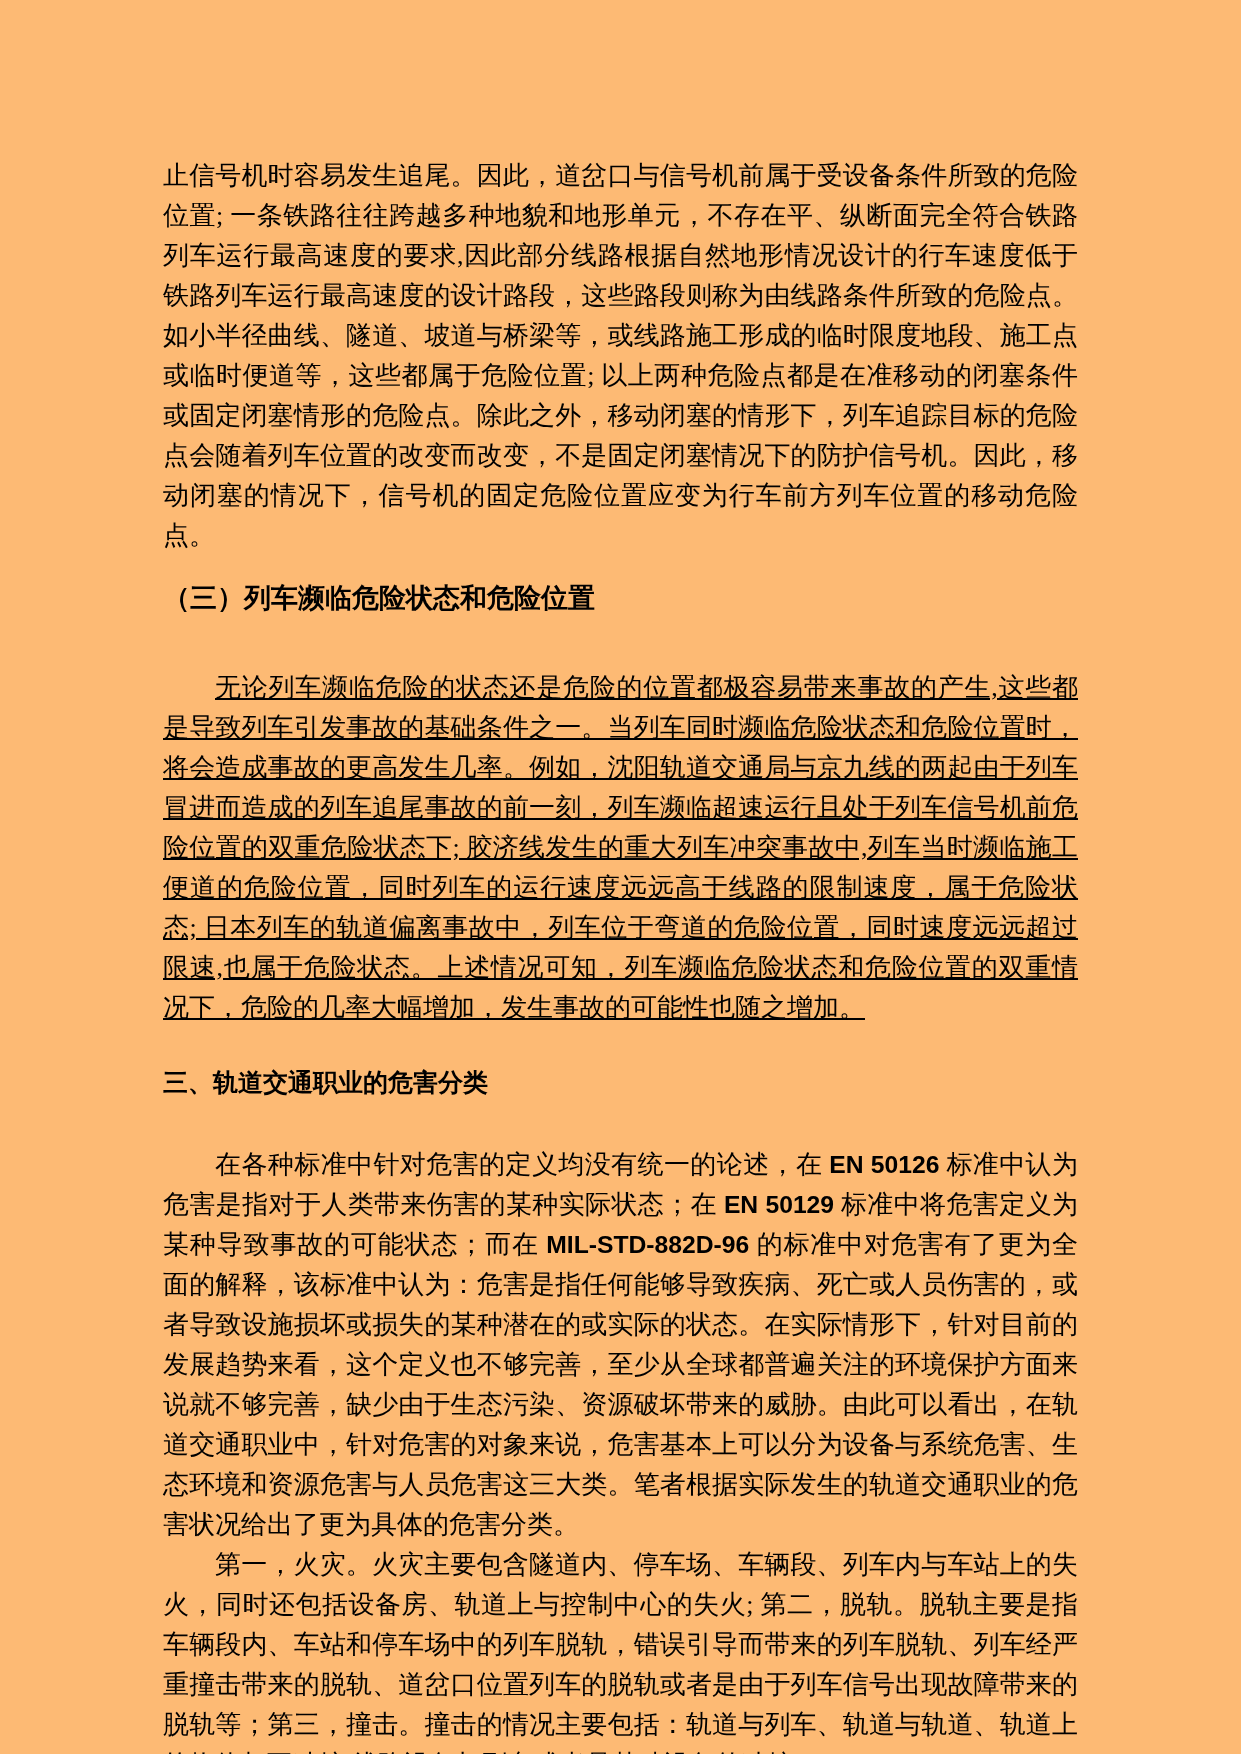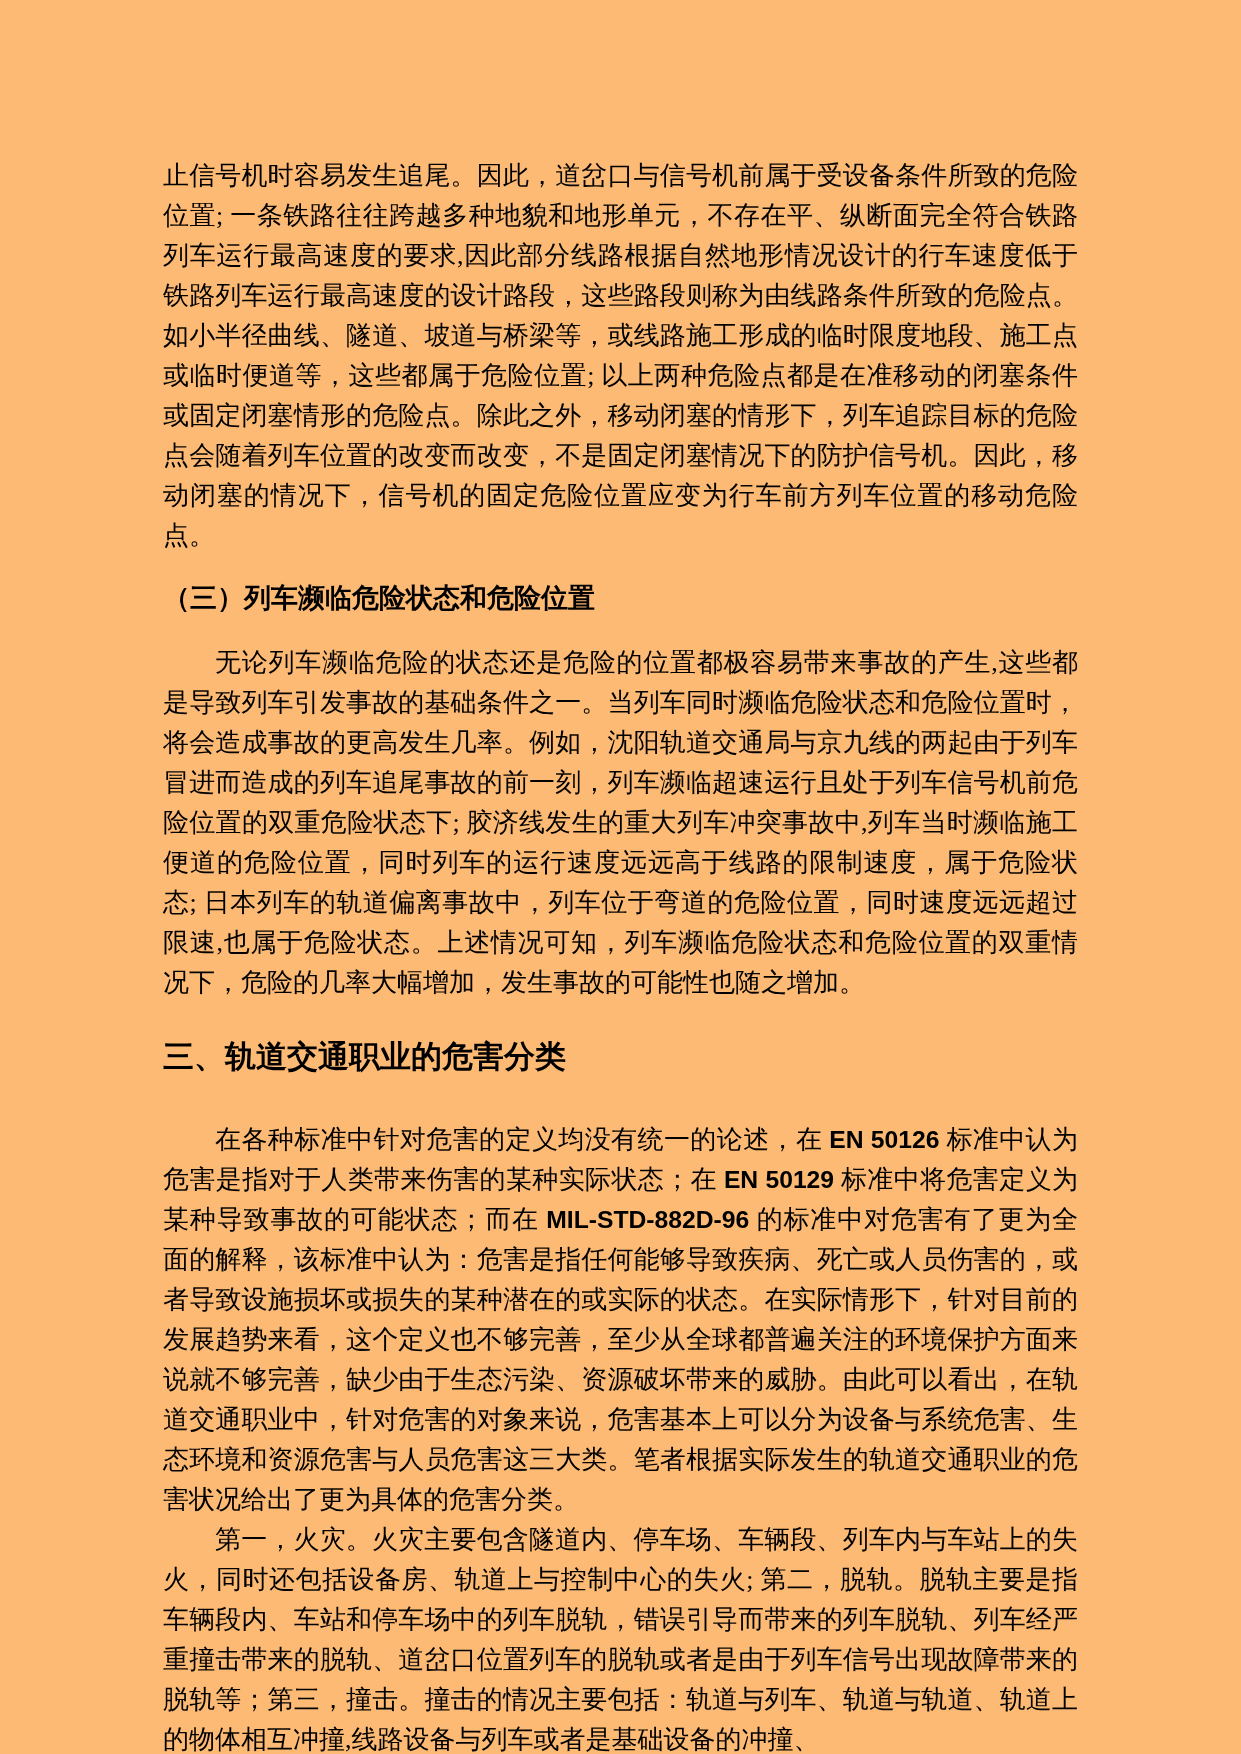--- a/index.html
+++ b/index.html
@@ -32,25 +32,25 @@
   .h-sub {
     font-family: Liberation Mono, monospace;
     font-weight: bold;
     font-size: 27px;
     line-height: 40px;
     margin: 24px 0 0 0;
   }
   .h-sec {
     font-family: "Liberation Sans", "DejaVu Sans", sans-serif;
     font-weight: bold;
-    font-size: 31px;
+    font-size: 25px;
     line-height: 44px;
     margin: 32px 0 0 0;
   }
-  .m-after-hsub { margin-top: 23px; }
+  .m-after-hsub { margin-top: 48px; text-decoration: underline; }
   .m-after-hsec { margin-top: 41px; }
   .m-none { margin-top: 0; }
   .latin {
     font-family: "Liberation Sans", "DejaVu Sans", sans-serif;
     font-weight: bold;
     font-size: 0.95em;
   }
 </style>
 </head>
 <body>

